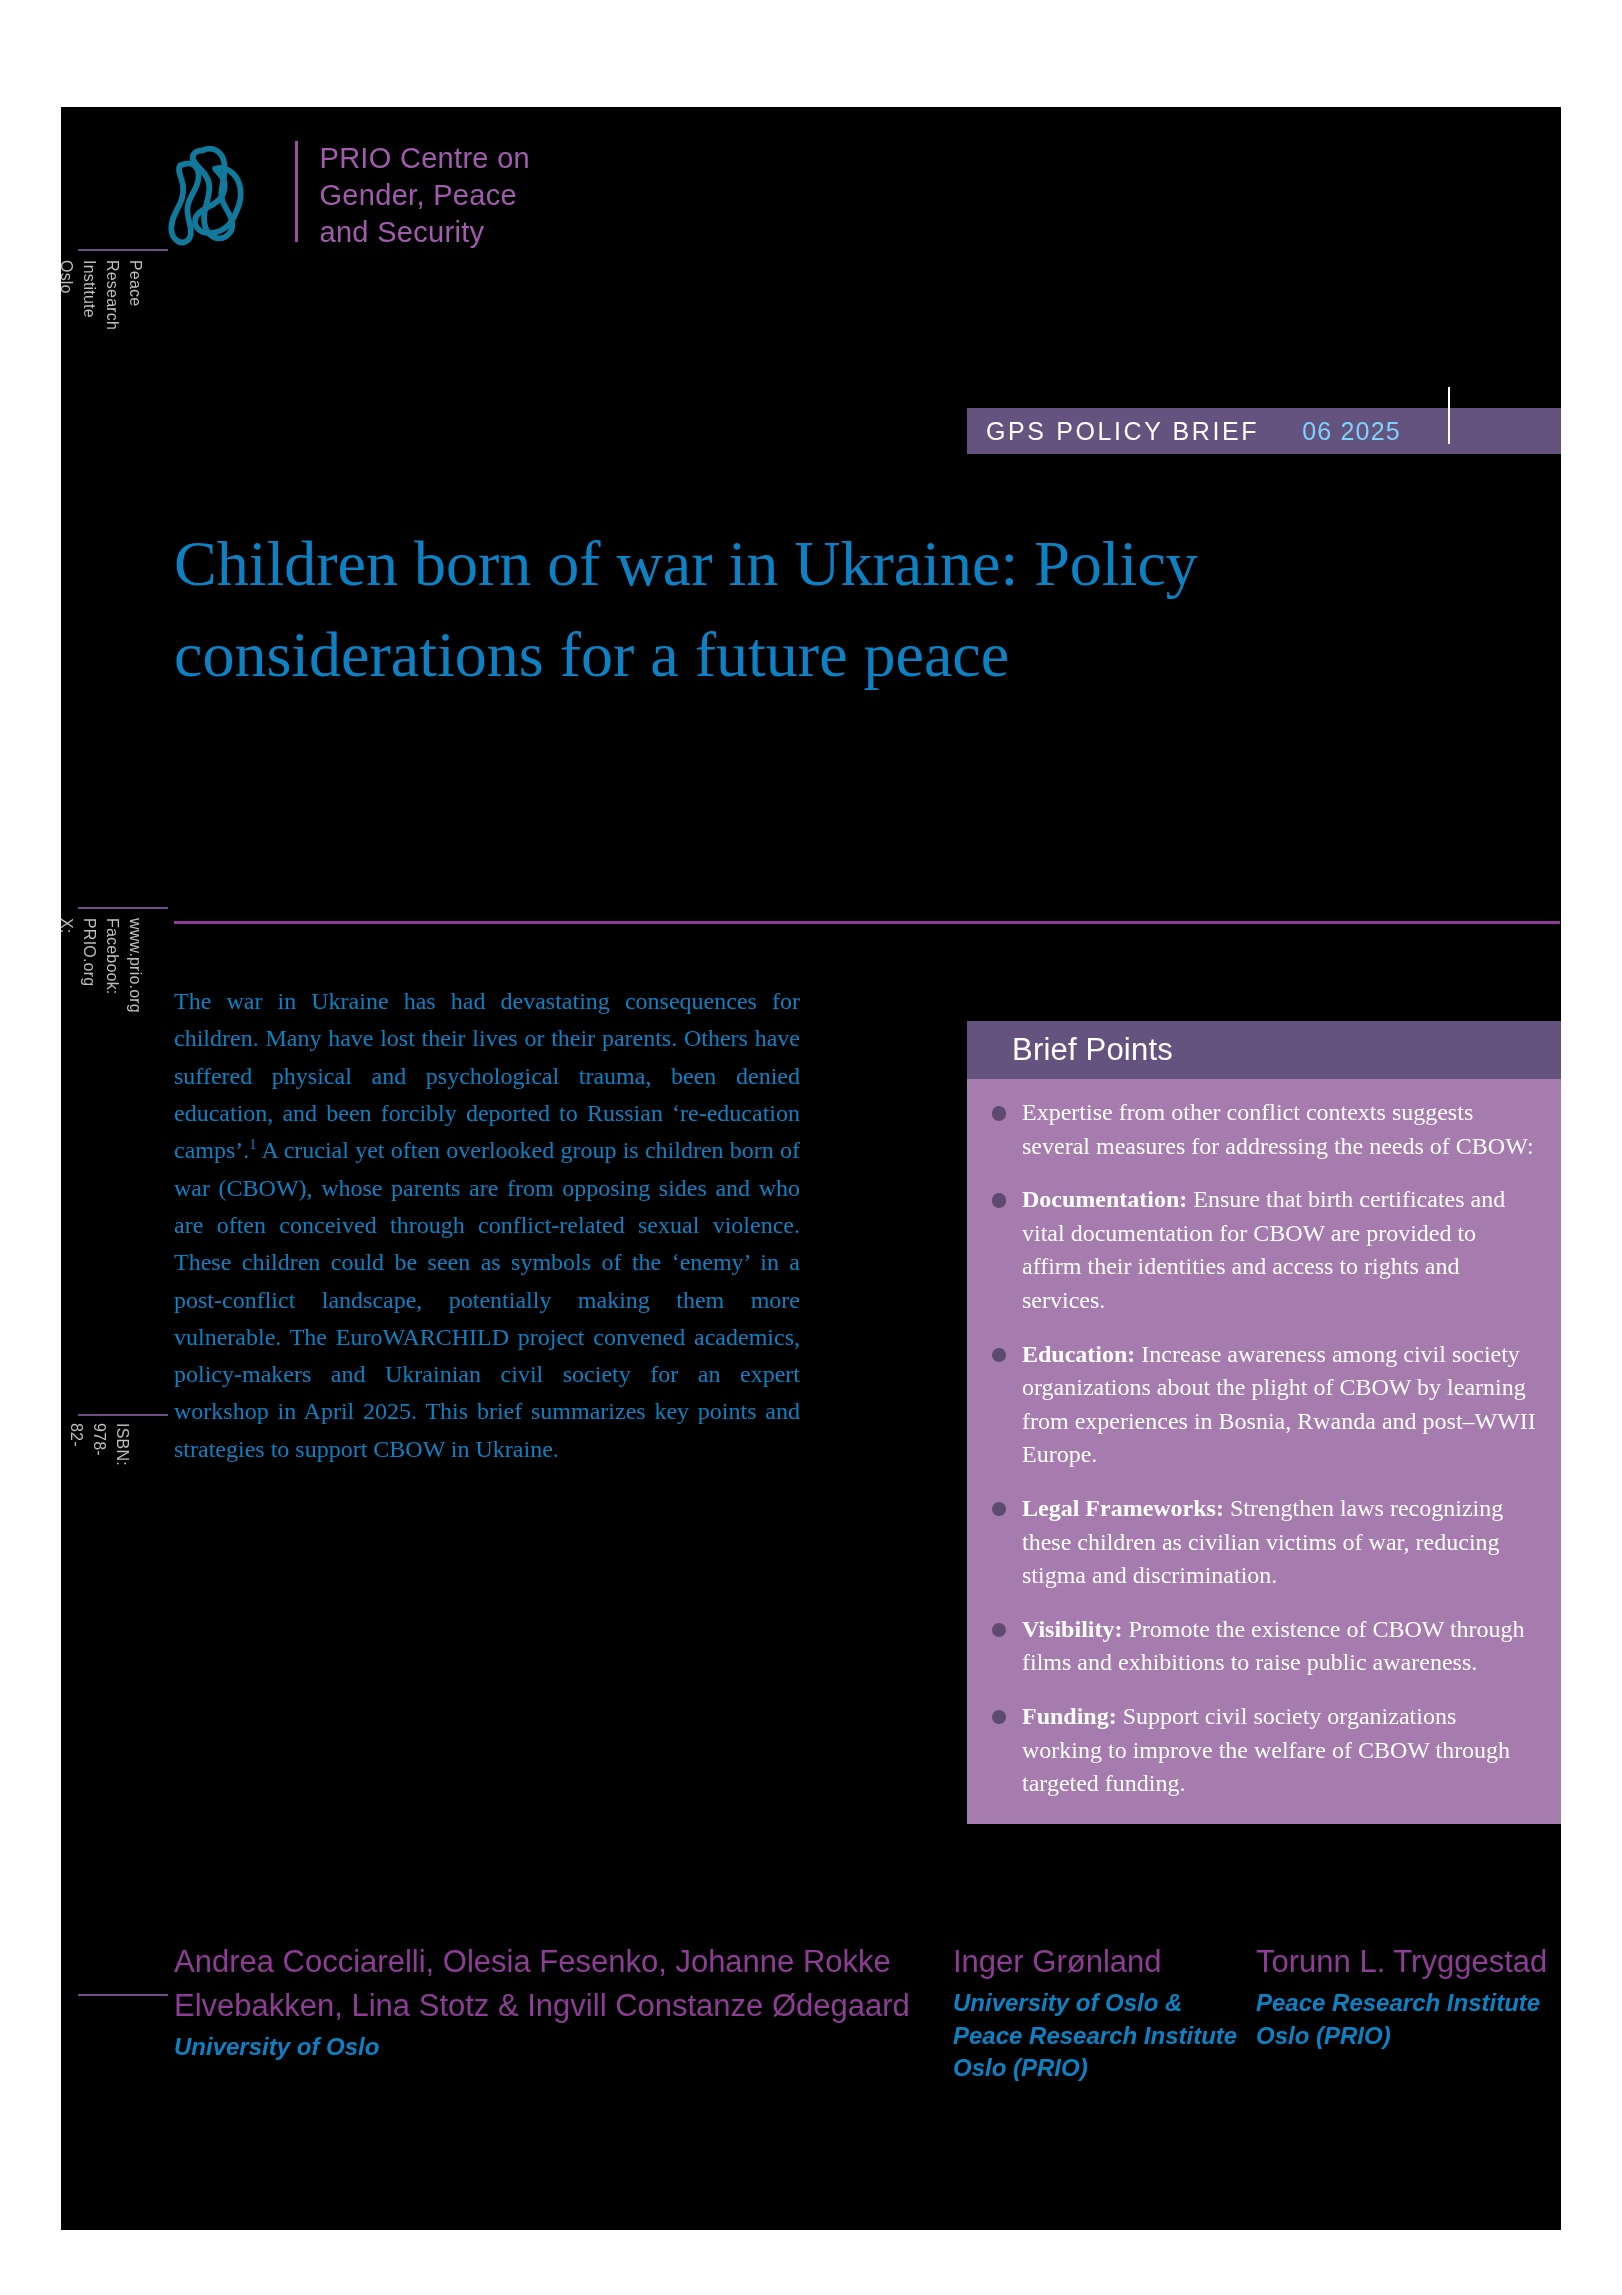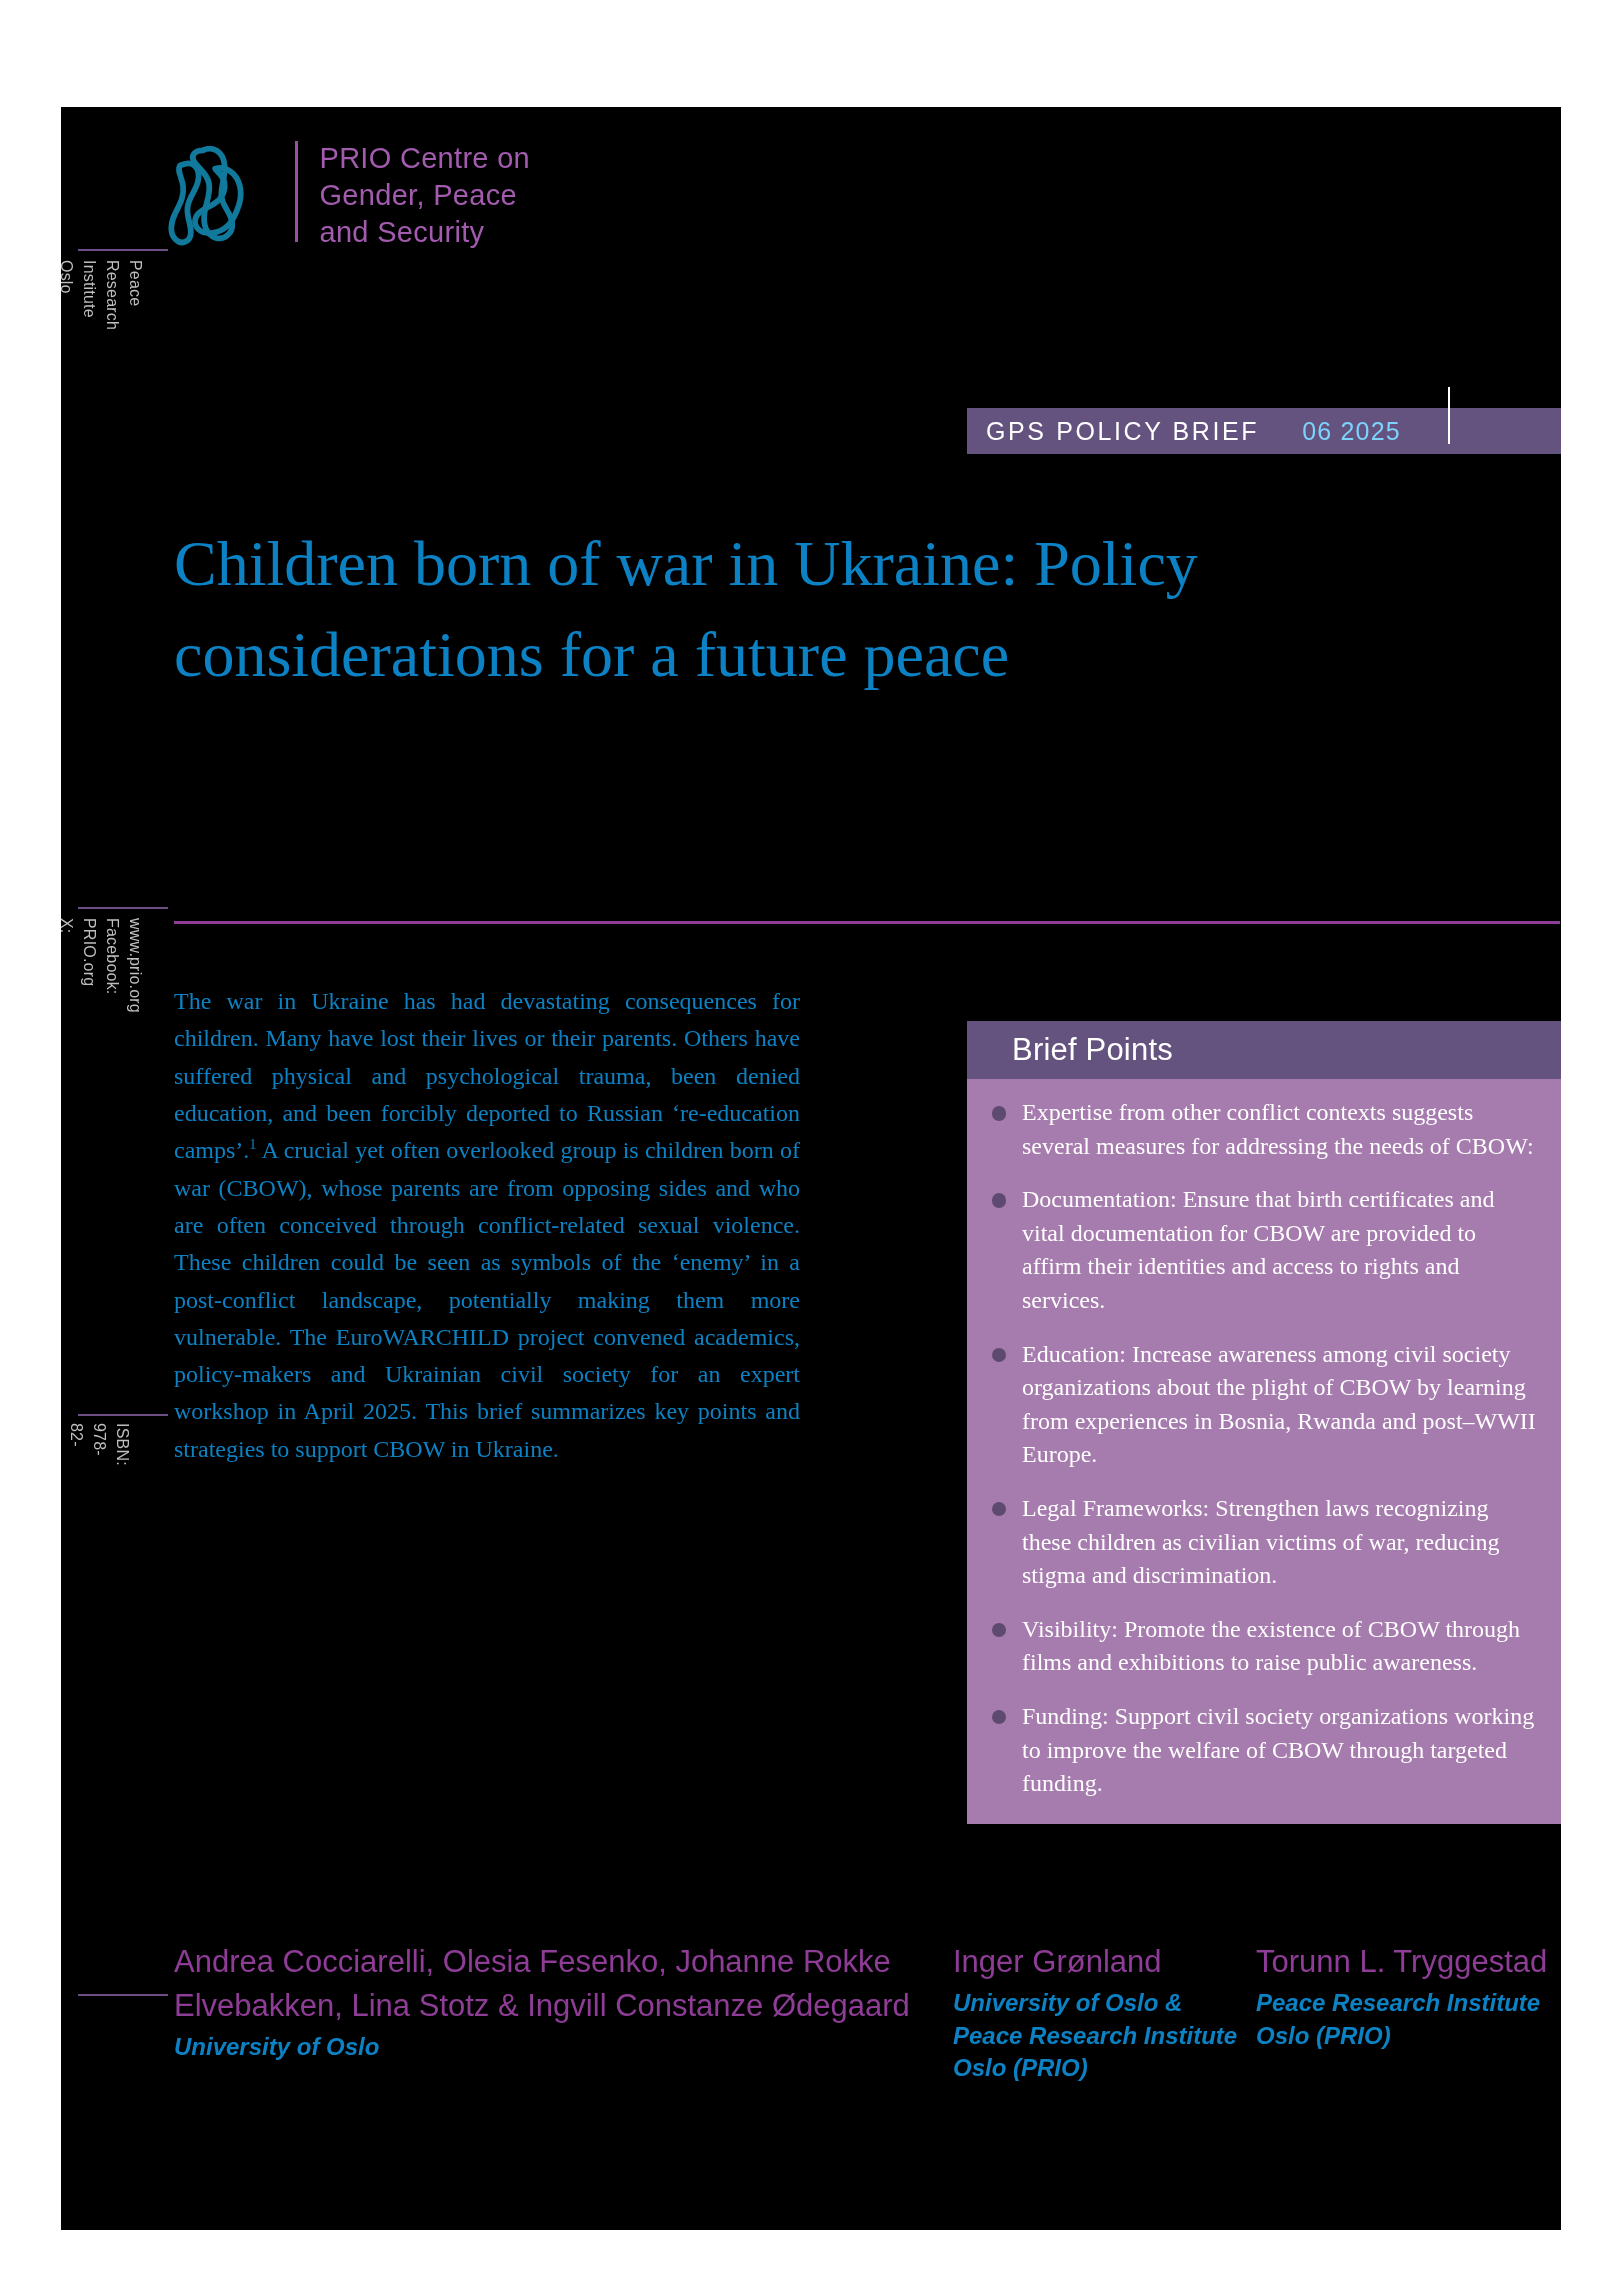--- a/index.html
+++ b/index.html
@@ -169,21 +169,21 @@
   .brief-item:last-child { margin-bottom: 3.1px; }
   .brief-dot {
     position: absolute;
     left: 1.5px;
     top: 10px;
     width: 14.5px;
     height: 14.5px;
     border-radius: 50%;
     background: #5E4A70;
   }
-  .brief-item b { font-weight: 400; }
+  .brief-item b { font-weight: 700; }
 
   
   .authors {
     position: absolute;
     left: 113px;
     top: 1833px;
     width: 1386px;
     display: flex;
     align-items: flex-start;
   }

